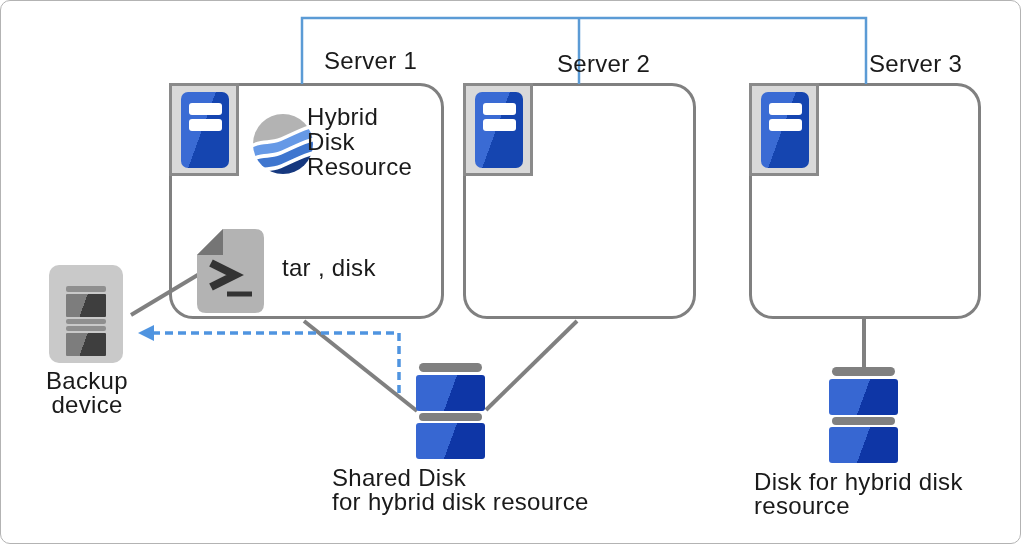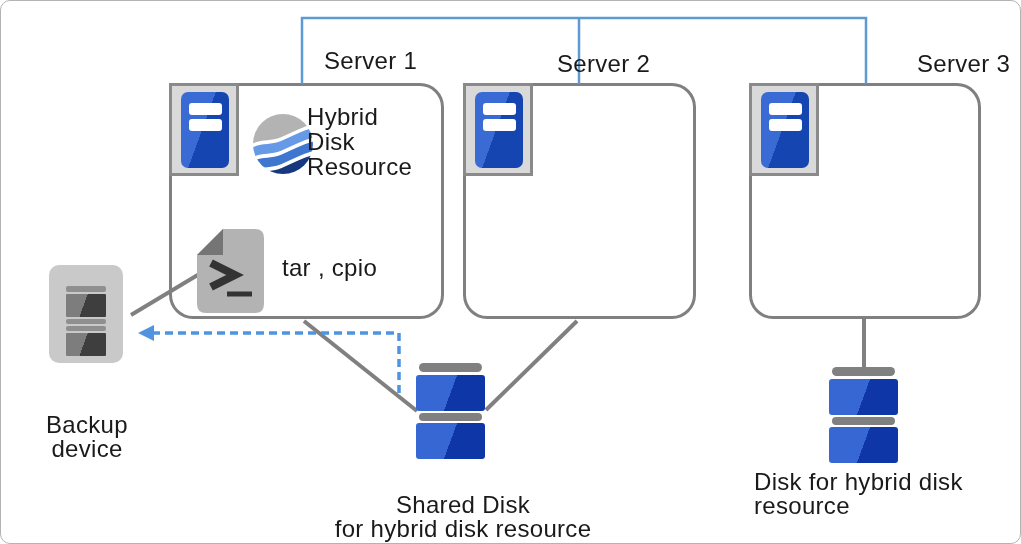--- a/index.html
+++ b/index.html
@@ -31,25 +31,25 @@
     position:absolute; left:9px; top:6px; width:48px; height:76px; border-radius:7px;
     background:linear-gradient(110deg, #3a6bd4 46%, #1545b0 46%);
   }
   .srv-bar{position:absolute; left:8px; width:33px; height:12px; background:#ffffff; border-radius:3px;}
   .srv-bar.b1{top:11px;} .srv-bar.b2{top:27px;}
 
   
   .lbl{position:absolute; font-size:24px; letter-spacing:0.3px; white-space:pre-line; z-index:4;}
   .lbl-server1{left:323px; top:46px;}
   .lbl-server2{left:556px; top:49px;}
-  .lbl-server3{left:916px; top:49px;}
+  .lbl-server3{left:868px; top:49px;}
   .lbl-resource{left:306px; top:103px; width:100px; line-height:25px;}
   .lbl-tools{left:281px; top:253px;}
-  .lbl-backup{left:25px; top:368px; width:122px; text-align:center; line-height:24px;margin-top:44px;}
-  .lbl-shared{left:331px; top:465px; width:262px; text-align:center; line-height:24px;margin-top:27px;}
+  .lbl-backup{left:25px; top:368px; width:122px; text-align:center; line-height:24px;}
+  .lbl-shared{left:331px; top:465px; width:262px; text-align:left; line-height:24px;}
   .lbl-disk3{left:753px; top:469px; width:220px; text-align:left; line-height:24px;}
 
   
   .disk{position:absolute; width:69px; z-index:3;}
   .disk-shared{left:415px; top:362px; height:96px;}
   .disk-right{left:828px; top:366px; height:96px;}
   .disk-cap{position:absolute; left:3px; top:0; width:63px; height:9px; background:#808080; border-radius:4.5px;}
   .disk-mid{position:absolute; left:3px; top:50px; width:63px; height:8px; background:#808080; border-radius:4px;}
   .disk-box{position:absolute; left:0; width:69px; height:36px; border-radius:3px;
     background:linear-gradient(110deg, #3767d2 50%, #0e36a6 50%);}
@@ -145,21 +145,21 @@
     <div class="disk-cap"></div>
     <div class="disk-box d1"></div>
     <div class="disk-mid"></div>
     <div class="disk-box d2"></div>
   </div>
 
   <div class="lbl lbl-server1">Server 1</div>
   <div class="lbl lbl-server2">Server 2</div>
   <div class="lbl lbl-server3">Server 3</div>
   <div class="lbl lbl-resource">Hybrid Disk Resource</div>
-  <div class="lbl lbl-tools">tar , cpio</div>
+  <div class="lbl lbl-tools">tar , disk</div>
   <div class="lbl lbl-backup">Backup
 device</div>
   <div class="lbl lbl-shared">Shared Disk
 for hybrid disk resource</div>
   <div class="lbl lbl-disk3">Disk for hybrid disk
 resource</div>
 
 </div>
 
 </body></html>

